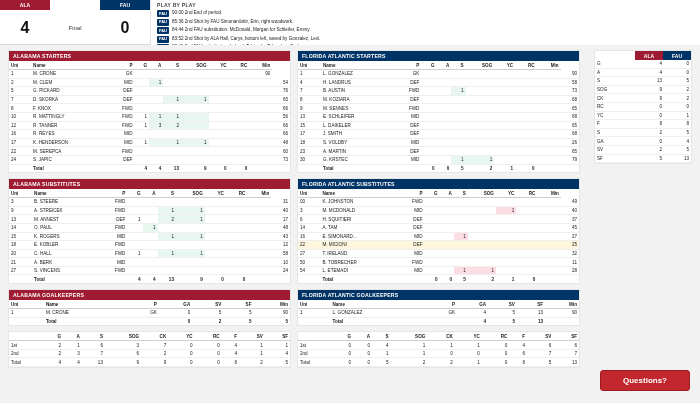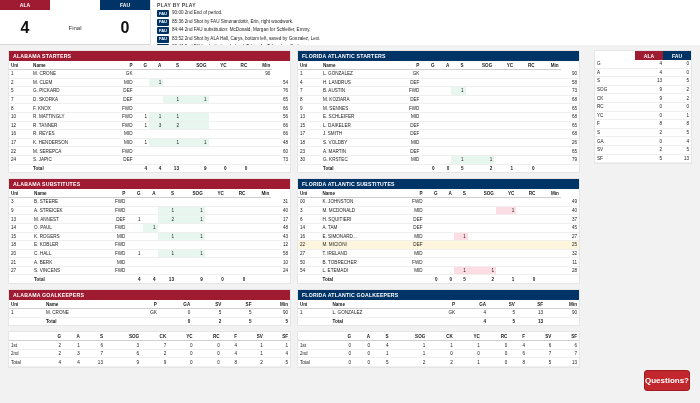--- a/index.html
+++ b/index.html
@@ -89,21 +89,21 @@
   .sum-head .t.ala { background: #9e1b32; }
   .sum-head .t.fau { background: #003366; }
 
   
   .period td, .period th { font-size: 4.6px; }
 
   
   .questions {
     position: absolute; right: 10px; bottom: 12px;
     background: #c1272d; color: #fff; font-size: 8px; font-weight: bold;
-    padding: 5px 0; border-radius: 3px; border: 1px solid #9e1b22;
+    padding: 5px 22px; border-radius: 3px; border: 1px solid #9e1b22;
     cursor: pointer;
     margin-top: 46px;
   }
 </style>
 </head>
 <body>
 
 <div class="page">
 
   <div class="topbar">

